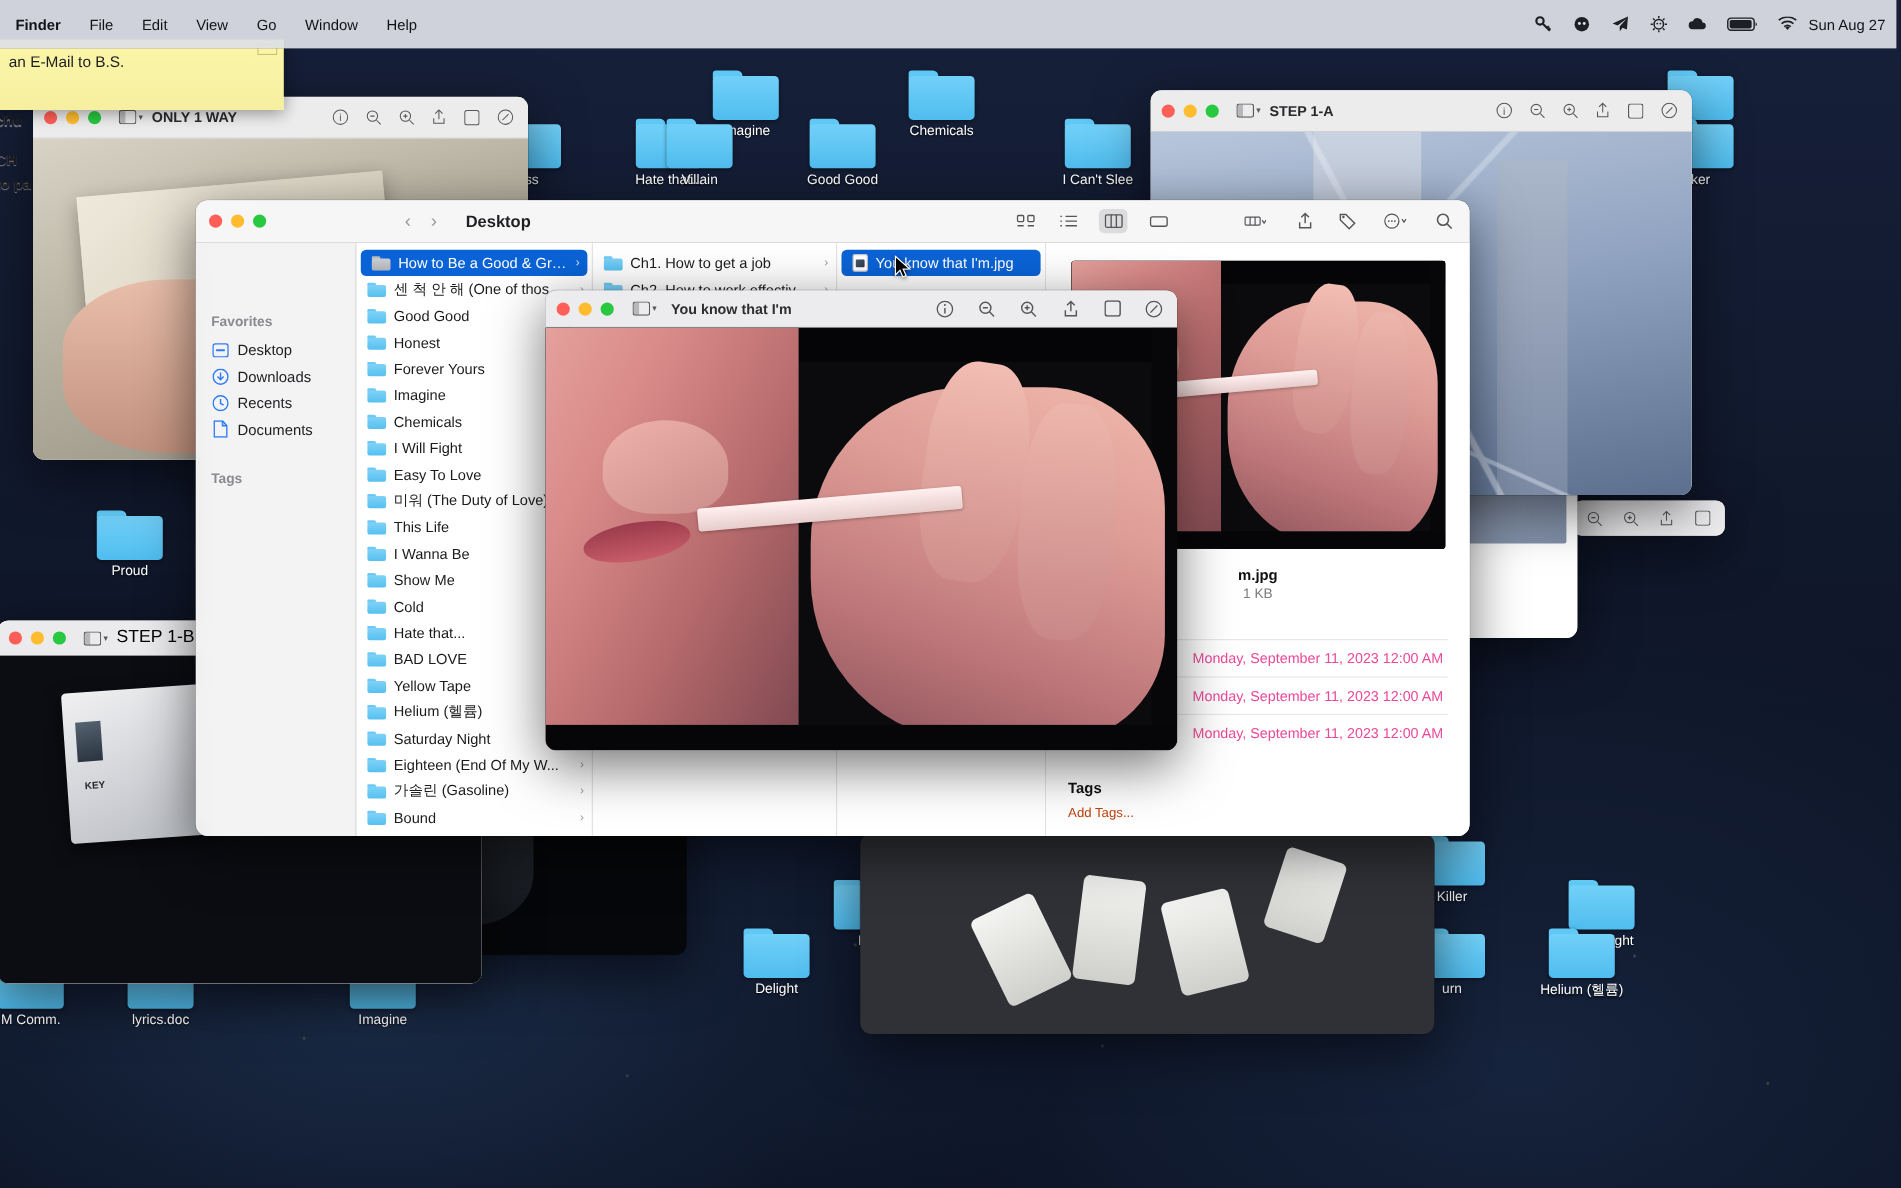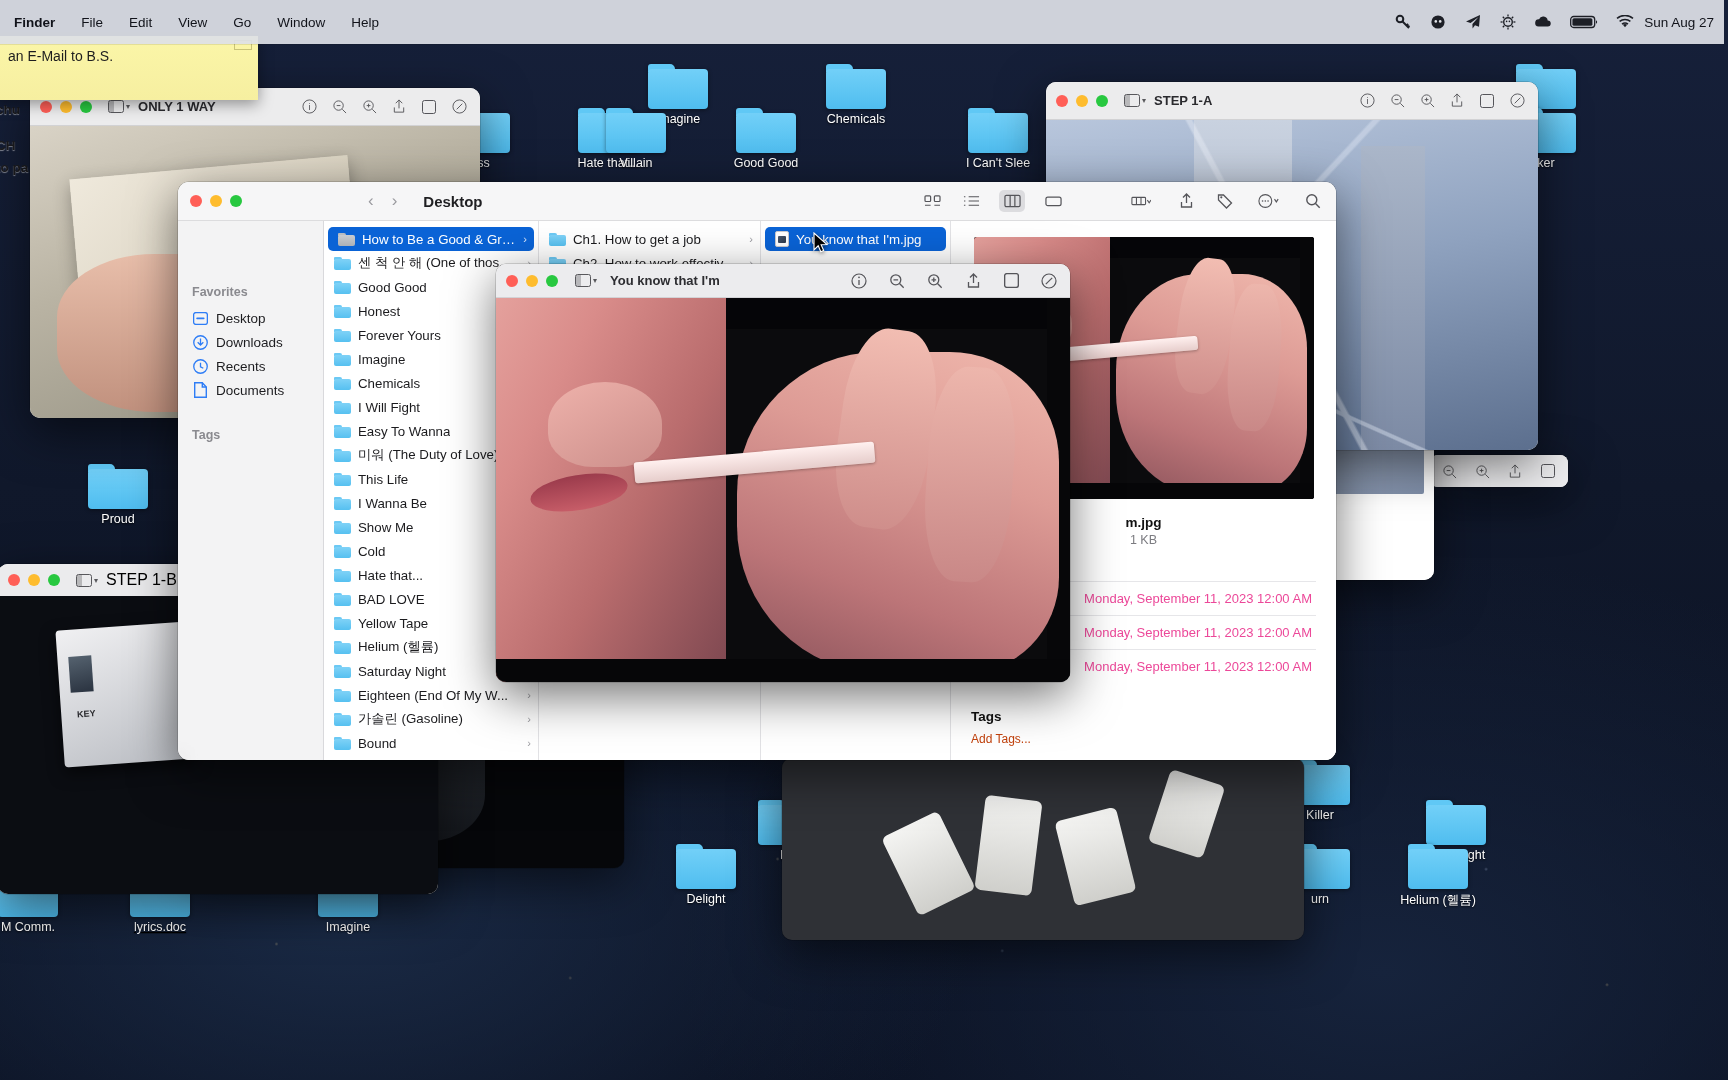--- a/index.html
+++ b/index.html
@@ -322,21 +322,21 @@
       <div class="lb">Helium (헬륨)</div>
     </div>
     <div class="dicon" style="left: 1272px; top: 844px;">
       <div class="fo"></div>
       <div class="lb">urn</div>
     </div>
     <div class="dicon" style="left: -20px; top: 872px;">
       <div class="fo"></div>
       <div class="lb">M Comm.</div>
     </div>
-    <div class="dicon" style="left: 112px; top: 872px; text-decoration: underline;">
+    <div class="dicon" style="left: 98px; top: 872px;">
       <div class="fo"></div>
       <div class="lb">lyrics.doc</div>
     </div>
     <div class="dicon" style="left: 300px; top: 872px;">
       <div class="fo"></div>
       <div class="lb">Imagine</div>
     </div>
     <div class="dicon" style="left: 740px; top: 800px;">
       <div class="fo"></div>
       <div class="lb">Ha</div>
@@ -730,21 +730,21 @@
           <div class="frow">
             <span class="ffold"></span>
             <span class="ftxt">Chemicals</span>
           </div>
           <div class="frow">
             <span class="ffold"></span>
             <span class="ftxt">I Will Fight</span>
           </div>
           <div class="frow">
             <span class="ffold"></span>
-            <span class="ftxt">Easy To Wanna</span>
+            <span class="ftxt">Easy To Love</span>
           </div>
           <div class="frow">
             <span class="ffold"></span>
             <span class="ftxt">미워 (The Duty of Love)</span>
           </div>
           <div class="frow">
             <span class="ffold"></span>
             <span class="ftxt">This Life</span>
           </div>
           <div class="frow">

